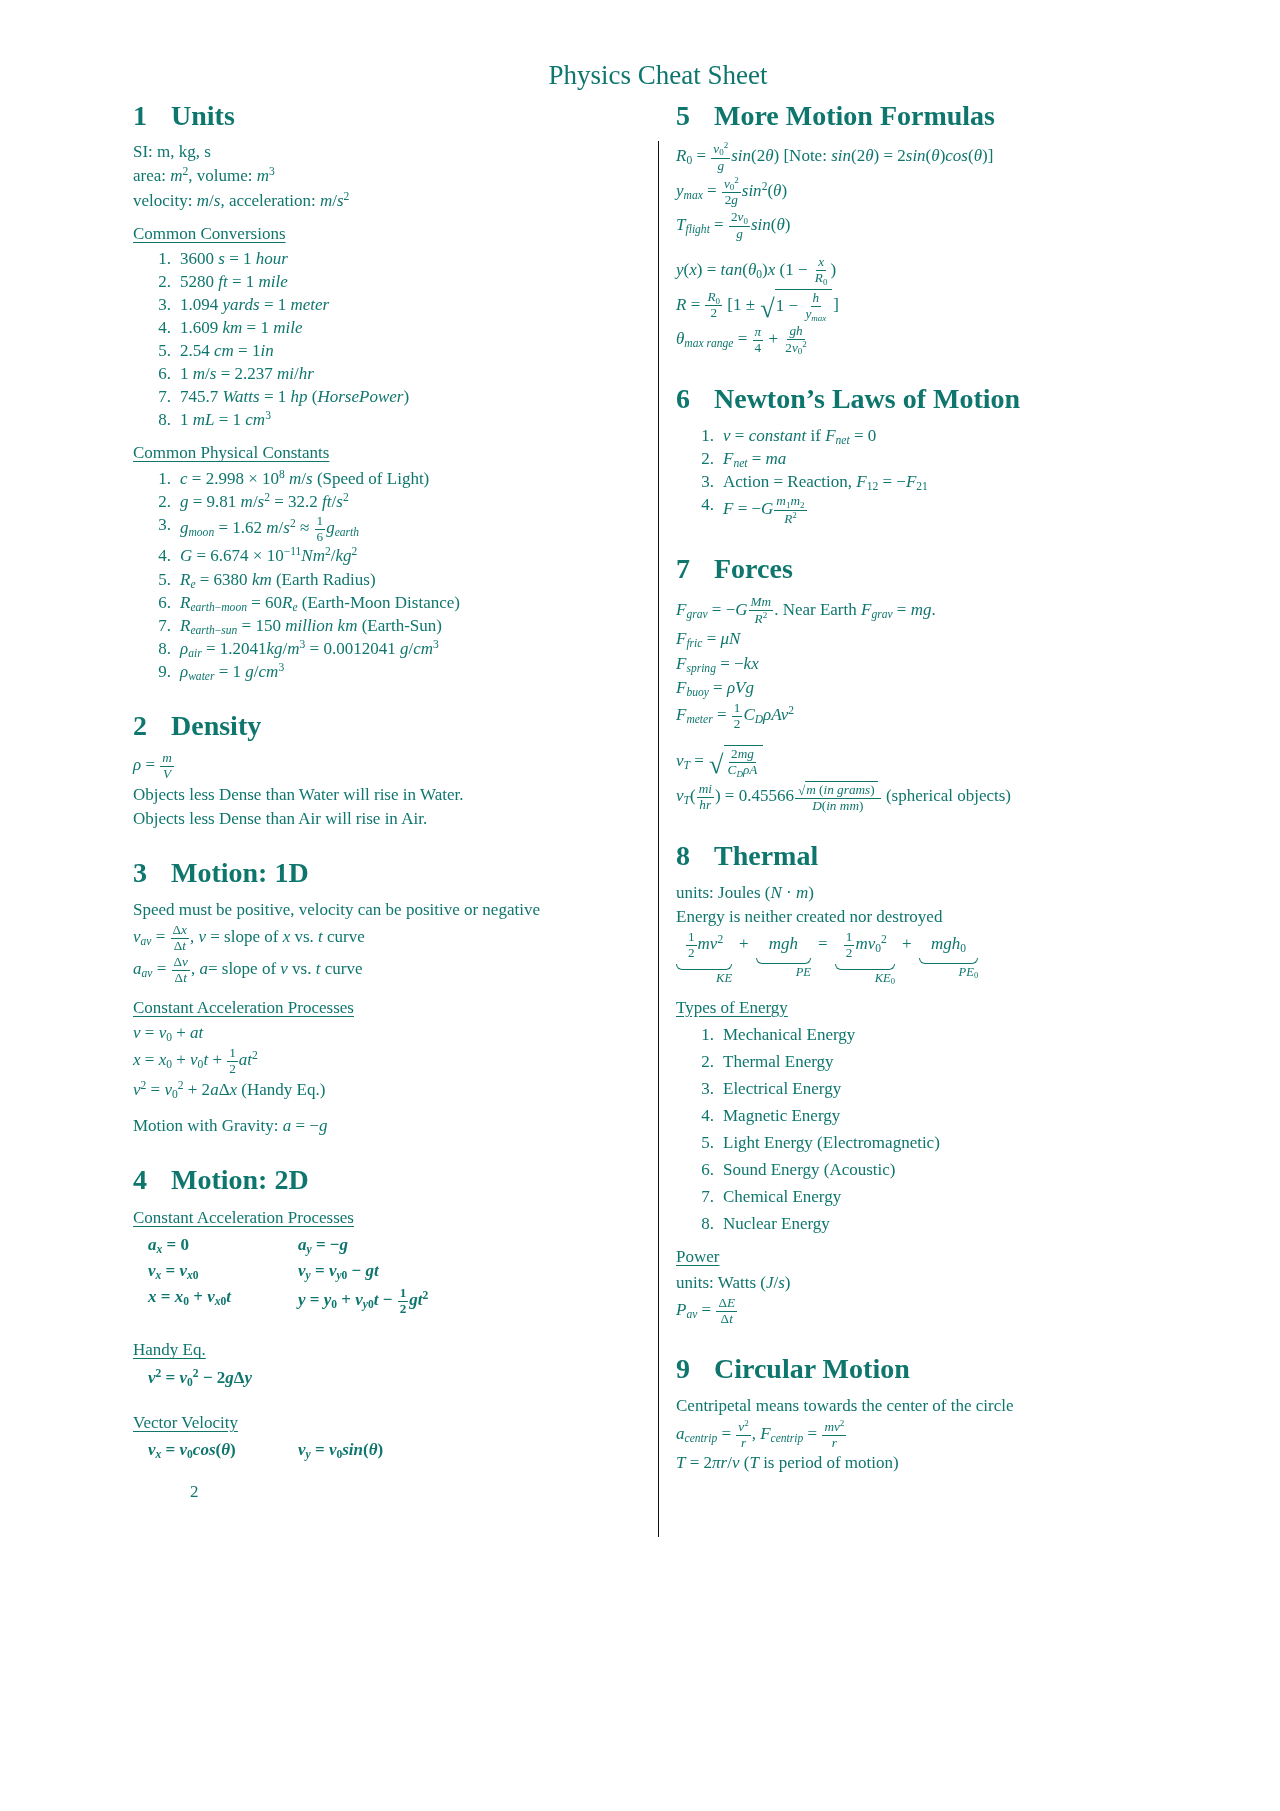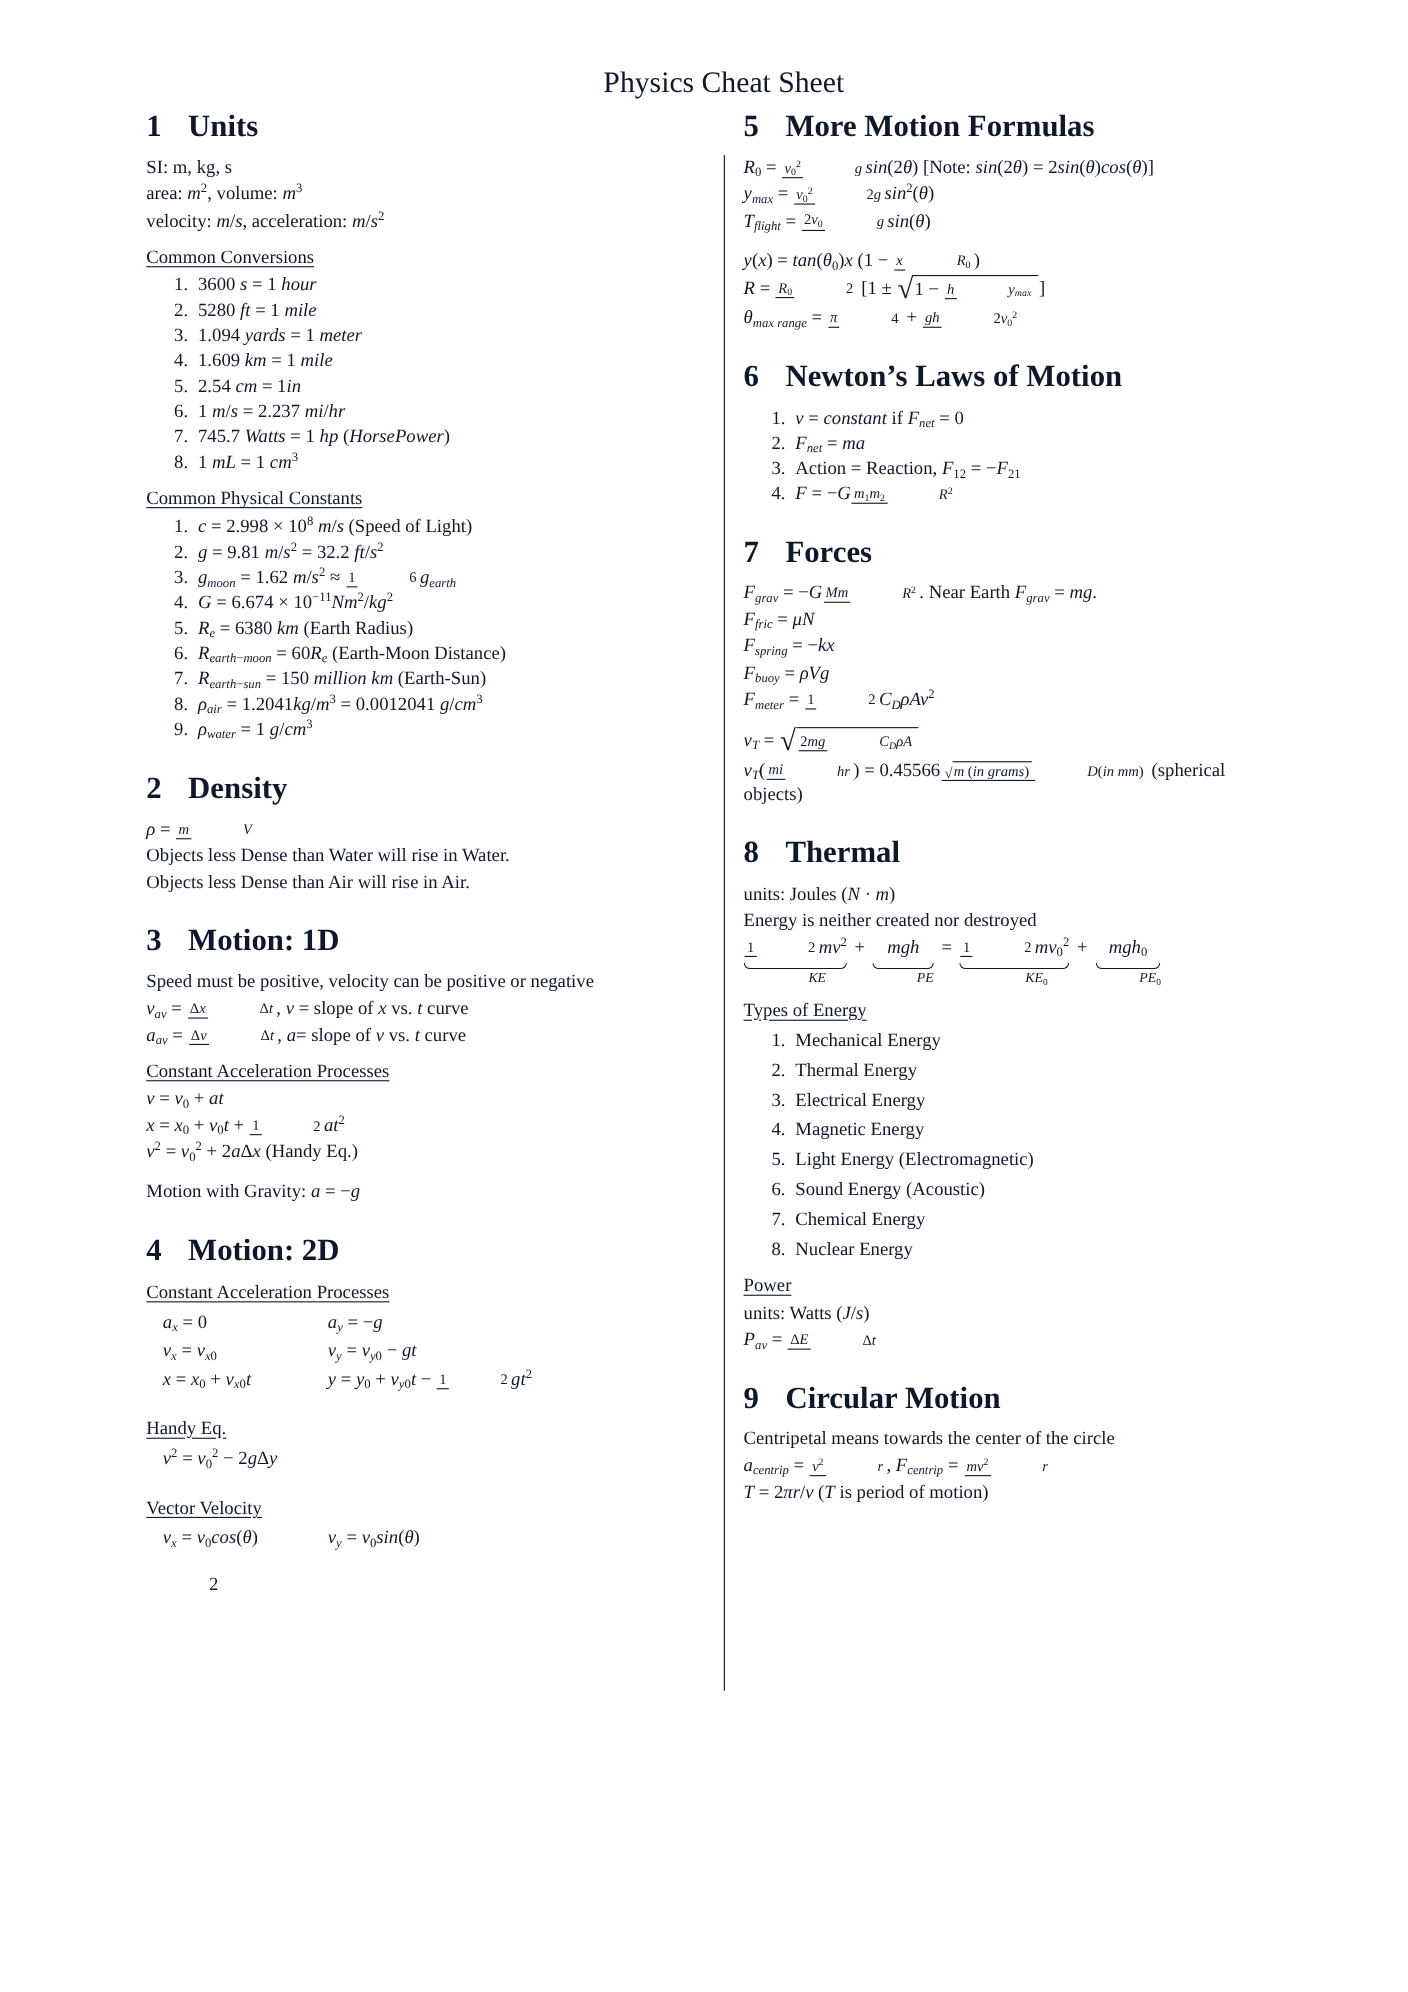--- a/index.html
+++ b/index.html
@@ -1,44 +1,44 @@
 <!DOCTYPE html>
 <html><head>
 <meta charset="utf-8">
 <style>
   html,body{margin:0;padding:0;background:#ffffff;}
   .page{position:relative;width:1280px;height:1811px;background:#ffffff;
-        font-family:"Liberation Serif","DejaVu Serif",serif;color:#0f172a;overflow:hidden;}
+        font-family:"Liberation Serif","DejaVu Serif",serif;color:#0f766e;overflow:hidden;}
   .doc-title{position:absolute;top:60px;left:658px;transform:translateX(-50%);
         font-size:27px;white-space:nowrap;}
   .col{position:absolute;top:100px;font-size:17px;line-height:1.3;}
   .col-left{left:133px;width:424px;}
   .col-right{left:676px;width:472px;}
   .col-rule{position:absolute;left:658px;top:141px;width:1px;height:1396px;background:#111;}
   .sec-head{display:flex;gap:24px;font-size:28px;font-weight:700;line-height:1.12;
         margin:27px 0 10px 0;}
   .section:first-child .sec-head{margin-top:0;}
   .math-line,.text-line{margin:2px 0;white-space:pre-wrap;}
   .subhead{margin:11px 0 3px 0;text-decoration:underline;text-underline-offset:3px;}
   .list{margin:1px 0 1px 12px;}
   .li{display:flex;margin:1px 0;}
   .list.loose .li{margin:5px 0;}
   .li-num{min-width:26px;text-align:right;margin-right:9px;flex:none;}
   .li-body{white-space:pre-wrap;}
-  .cols{margin-left:15px;}
+  .cols{margin-left:15px;font-weight:bold;}
   .crow{display:grid;grid-template-columns:150px auto;}
   .ccell{white-space:pre-wrap;margin:2px 0;}
   .spacer{height:10px;}
   .pagenum{margin:18px 0 0 57px;}
   i{font-family:inherit;}
   .rm, .rm i{font-style:normal;}
   .sup{font-size:0.68em;vertical-align:0.55em;line-height:1;}
   .sub{font-size:0.68em;vertical-align:-0.28em;line-height:1;}
-  .frac{display:inline-flex;flex-direction:row;align-items:center;vertical-align:middle;
-        font-size:0.78em;line-height:1.12;text-align:center;margin:0 1px;gap:45px;}
+  .frac{display:inline-flex;flex-direction:column;align-items:center;vertical-align:middle;
+        font-size:0.78em;line-height:1.12;text-align:center;margin:0 1px;}
   .fnum{border-bottom:1px solid currentColor;padding:0 2px;}
   .fden{padding:0 2px;}
   .sqrt{display:inline-flex;align-items:stretch;vertical-align:middle;margin:0 1px;}
   .srad{display:flex;align-items:flex-end;line-height:1;}
   .srad.tall{font-size:1.55em;}
   .sbody{border-top:1.3px solid currentColor;padding:1px 3px 0 1px;}
   .ubeq{margin-bottom:6px;}
   .op{padding:0 7px;}
   .ub{display:inline-flex;flex-direction:column;align-items:center;}
   .ub-line{align-self:stretch;height:5px;border:1.2px solid currentColor;border-top:none;

